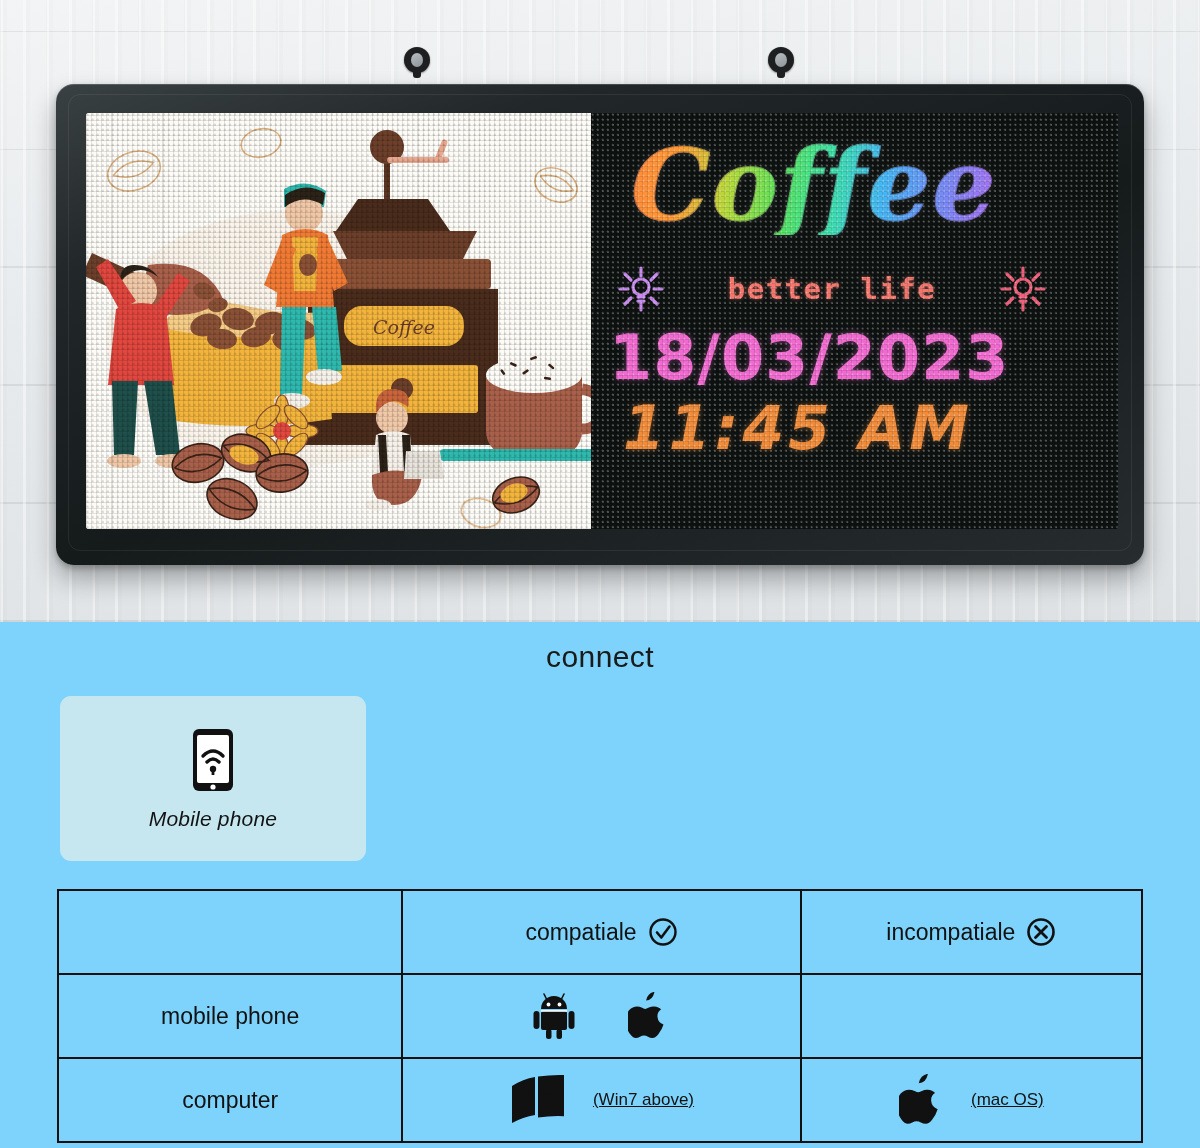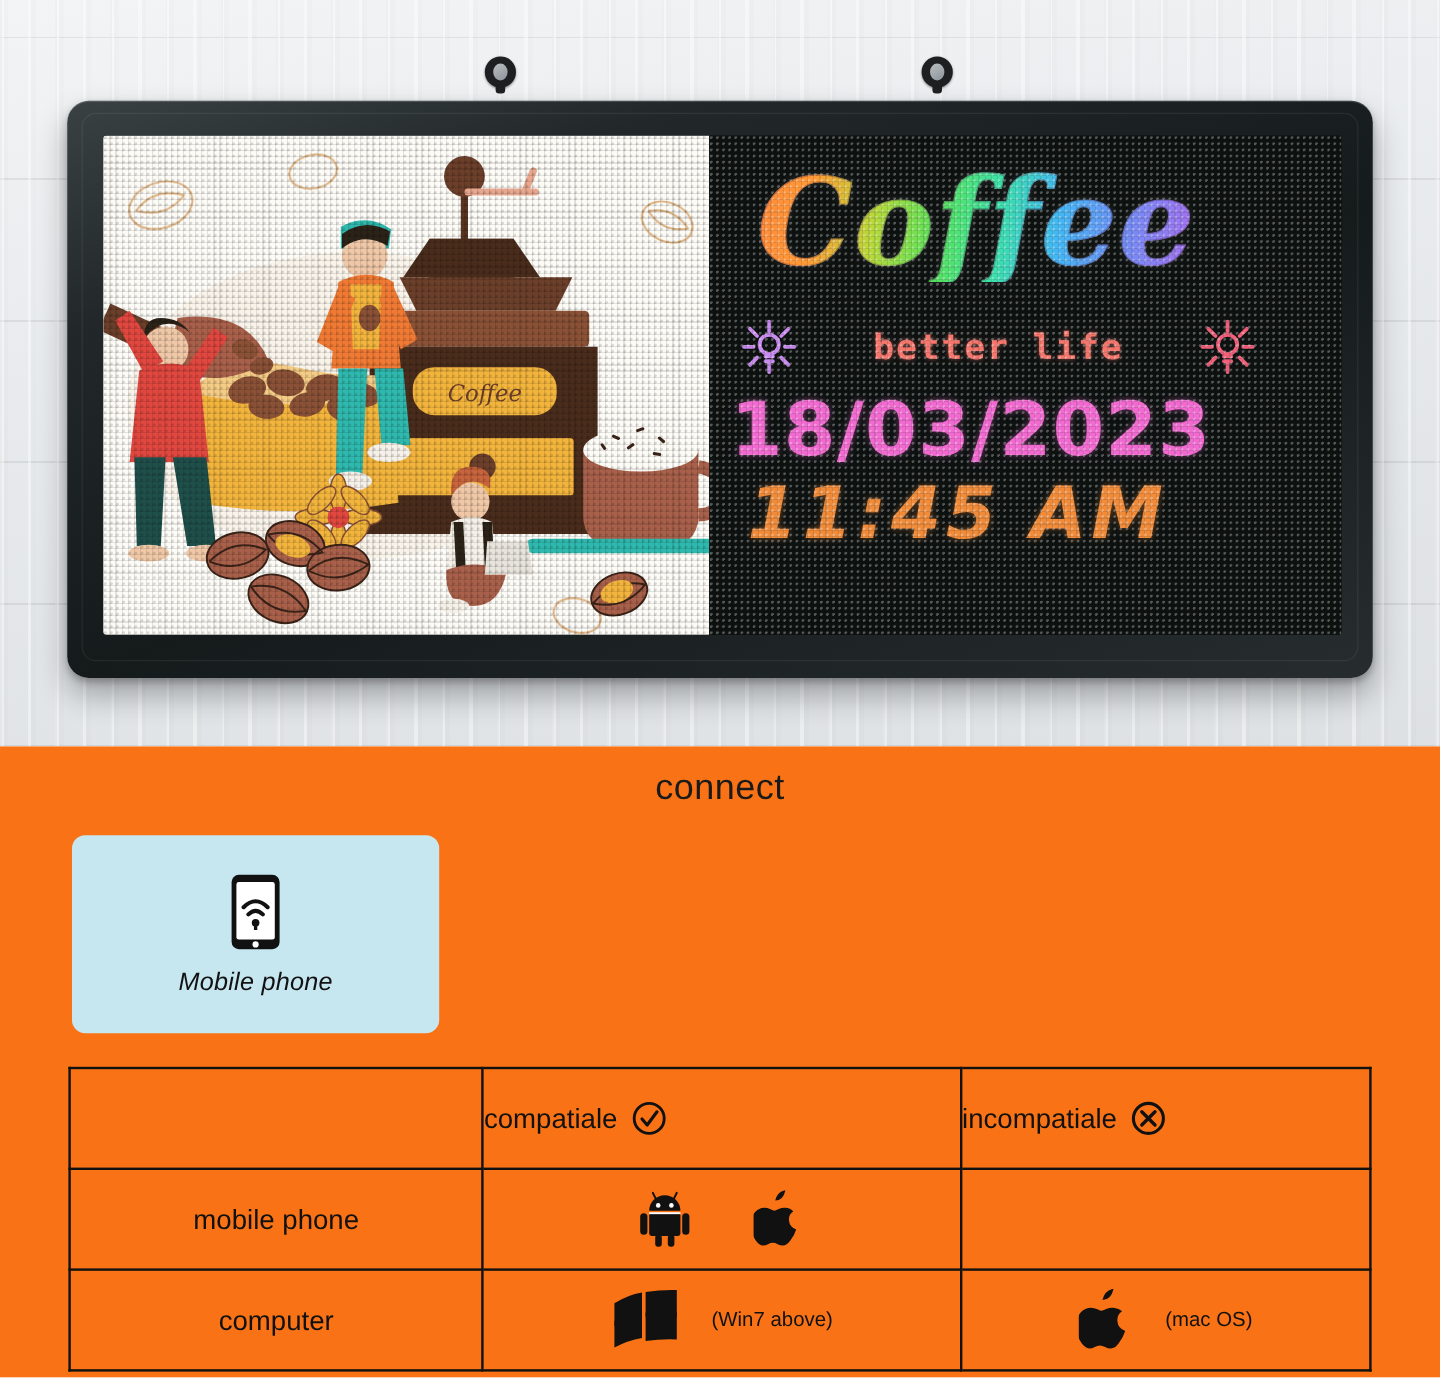--- a/index.html
+++ b/index.html
@@ -197,21 +197,21 @@
     color: #f08b3a;
     text-shadow: 0 0 6px rgba(240,139,58,.45);
     white-space: nowrap;
   }
 
   
   .lower {
     position: absolute;
     left: 0; top: 622px;
     width: 1200px; height: 526px;
-    background: #f97316;
+    background: #7dd3fc;
   }
   .connect-title {
     text-align: center;
     font-size: 30px;
     color: #1a1a1a;
     letter-spacing: .4px;
     padding-top: 18px;
   }
 
   .cards {
@@ -251,27 +251,27 @@
     text-align: center;
     vertical-align: middle;
     font-size: 23px;
     color: #111;
   }
   .compat-table td.col-a { width: 344px; }
   .compat-table td.col-b { width: 398px; }
   .compat-table td.col-c { width: 341px; margin-left: 12px; }
 
   .hdr-cell {
-    display: flex; align-items: center; gap: 11px;
+    display: flex; align-items: center; justify-content: center; gap: 11px;
   }
   .hdr-cell span.txt { font-size: 23px; }
 
   .icon-pair { display: flex; align-items: center; justify-content: center; gap: 52px; }
   .os-cell { display: flex; align-items: center; justify-content: center; gap: 26px; }
-  .os-note { font-size: 17px; color: #111; }
+  .os-note { font-size: 17px; color: #111; text-decoration: underline; }
 
   svg { display: block; }
 </style>
 </head>
 <body>
 
 <div class="hero">
   <div class="wall"></div>
 
   <div class="eyelet" id="eyelet-1">

